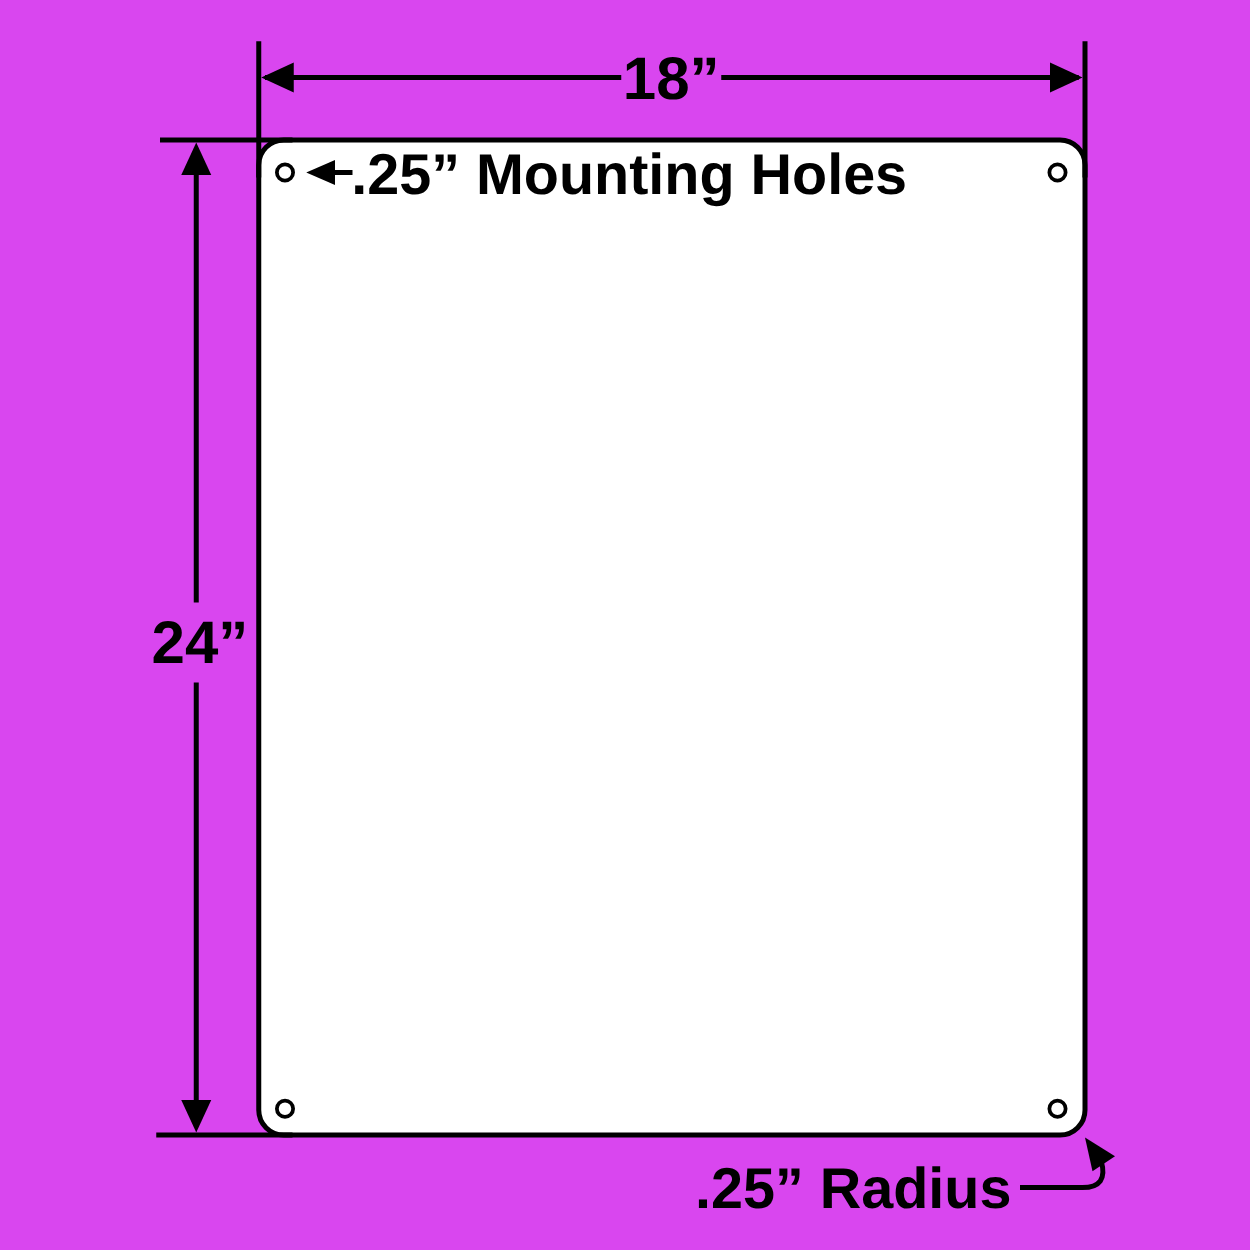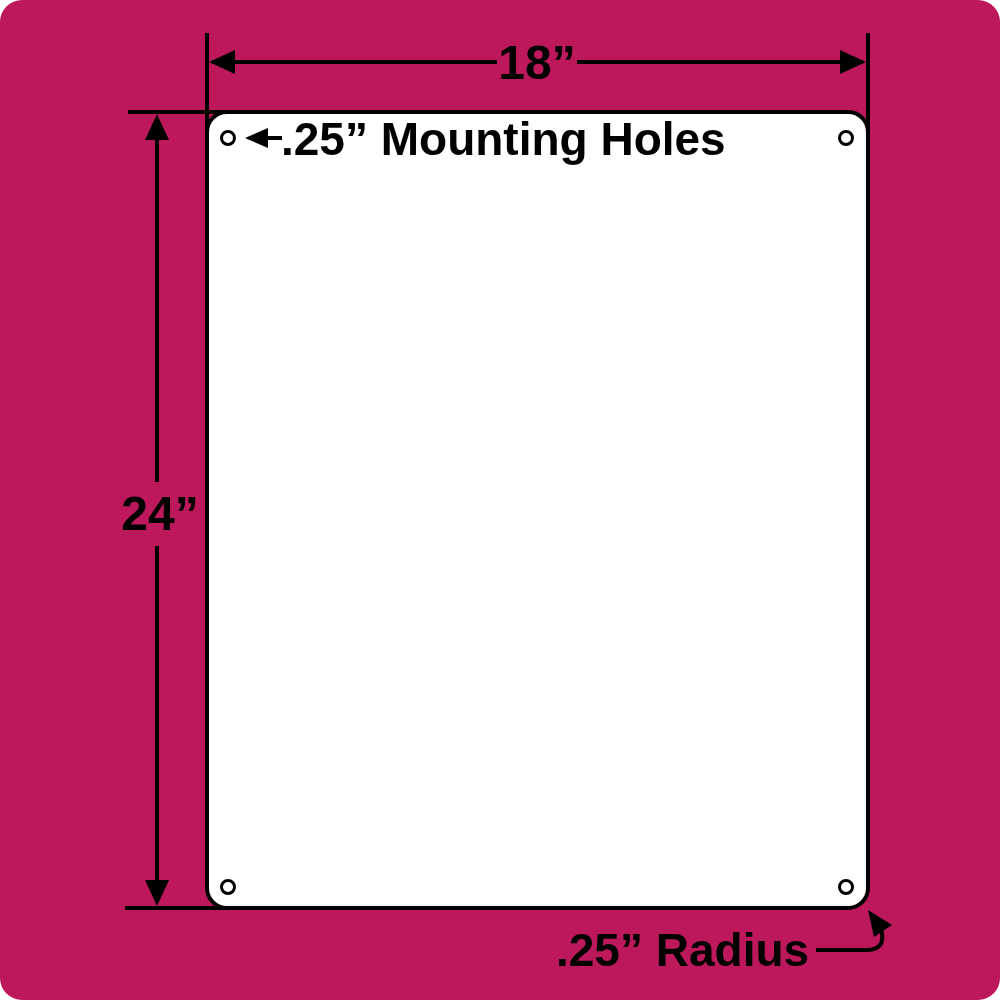--- a/index.html
+++ b/index.html
@@ -7,22 +7,21 @@
     padding: 0;
     width: 1000px;
     height: 1000px;
     background: #ffffff;
     overflow: hidden;
   }
   .stage {
     position: relative;
     width: 1000px;
     height: 1000px;
-    background: #be185d;
-    border-radius: 22px;
+    background: #d946ef;
   }
   svg { display: block; }
   .line {
     stroke: #000000;
     stroke-width: 4;
     fill: none;
   }
   .panel-outline {
     stroke: #000000;
     stroke-width: 4;

